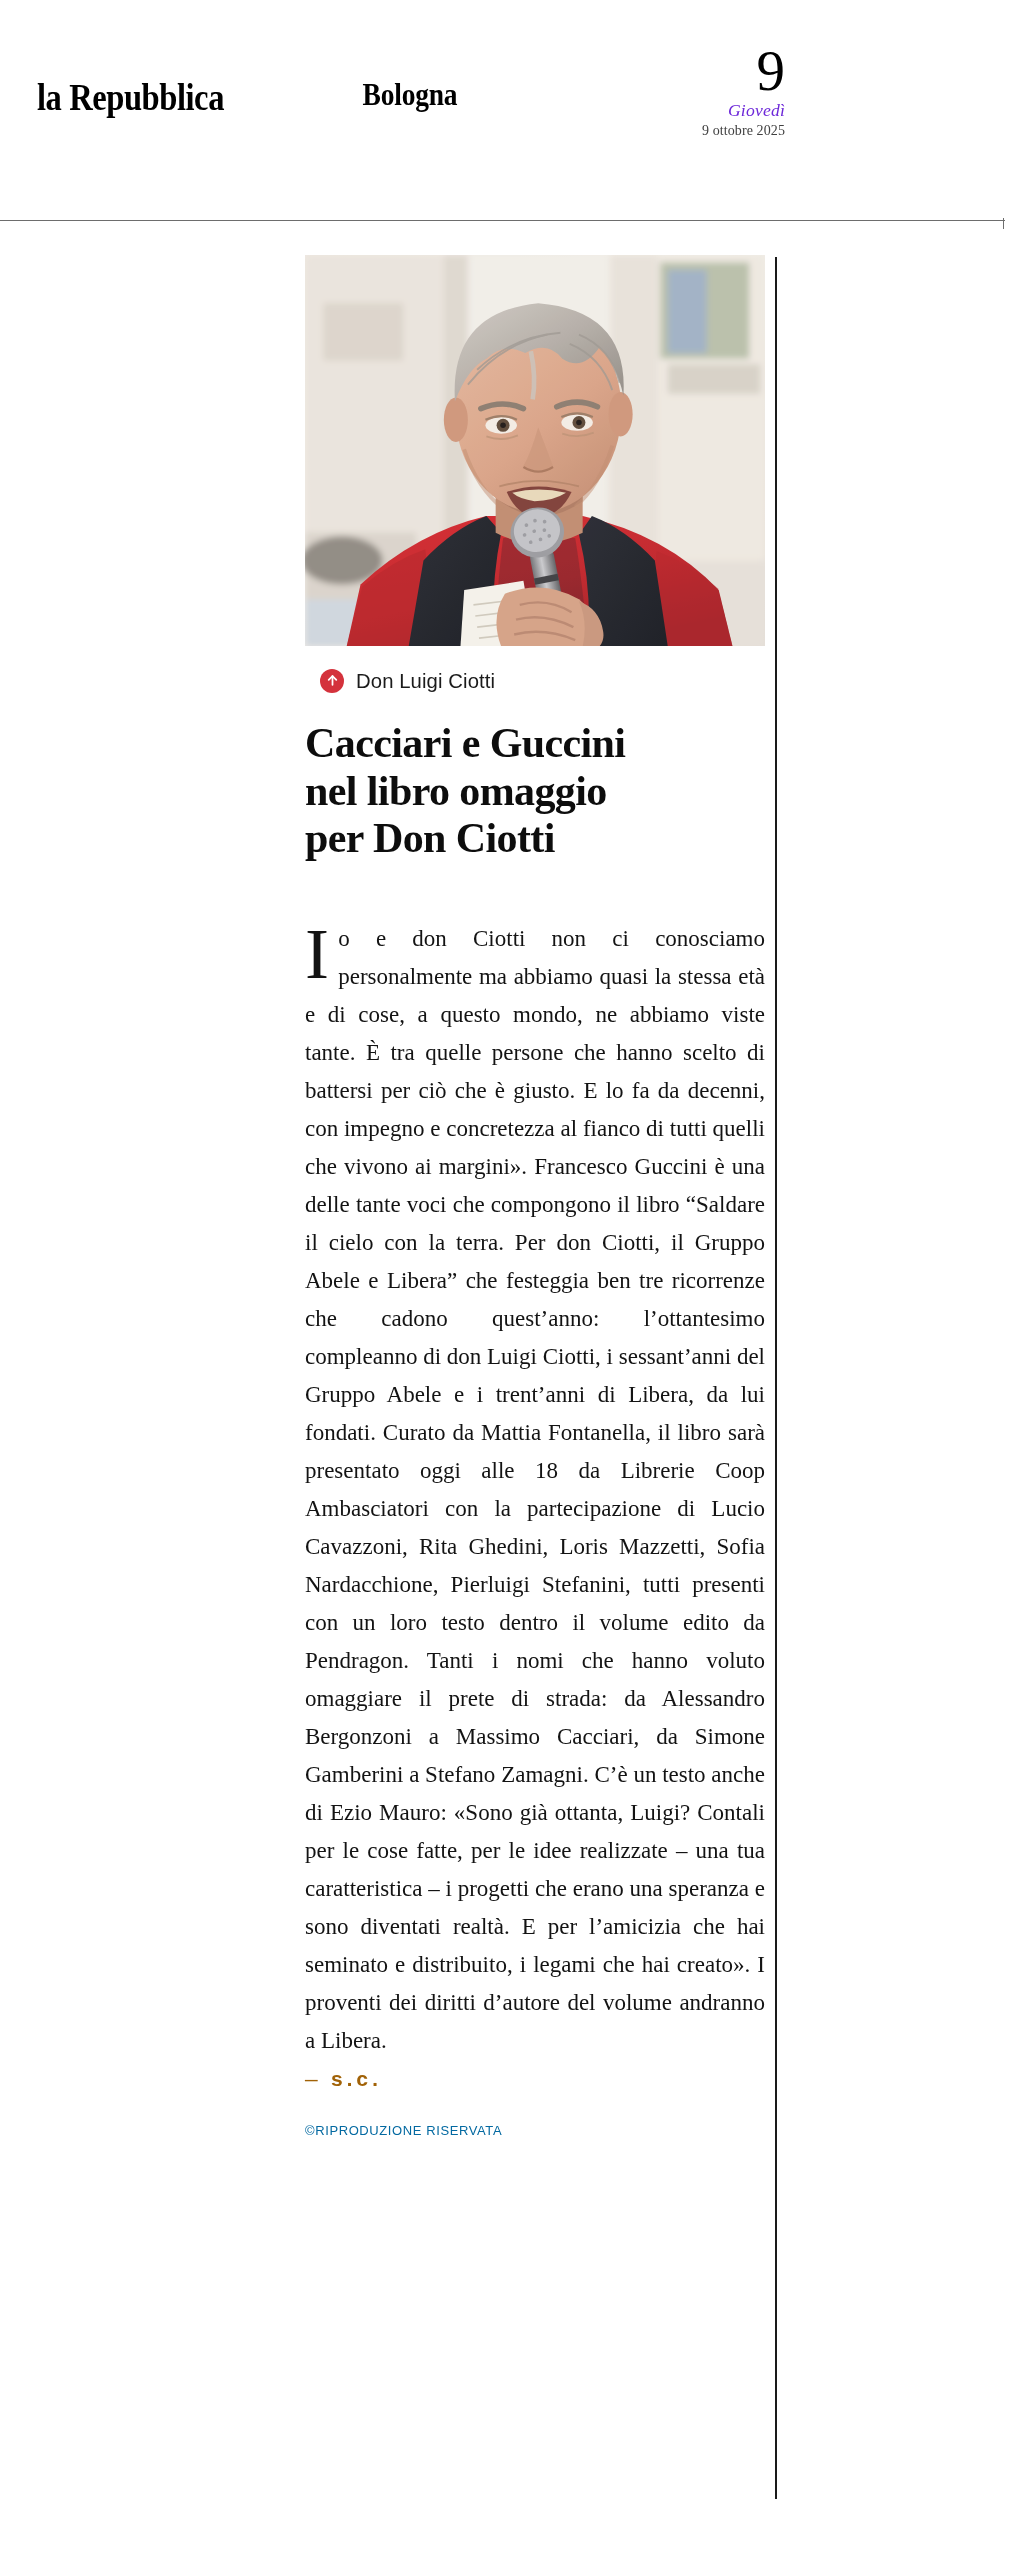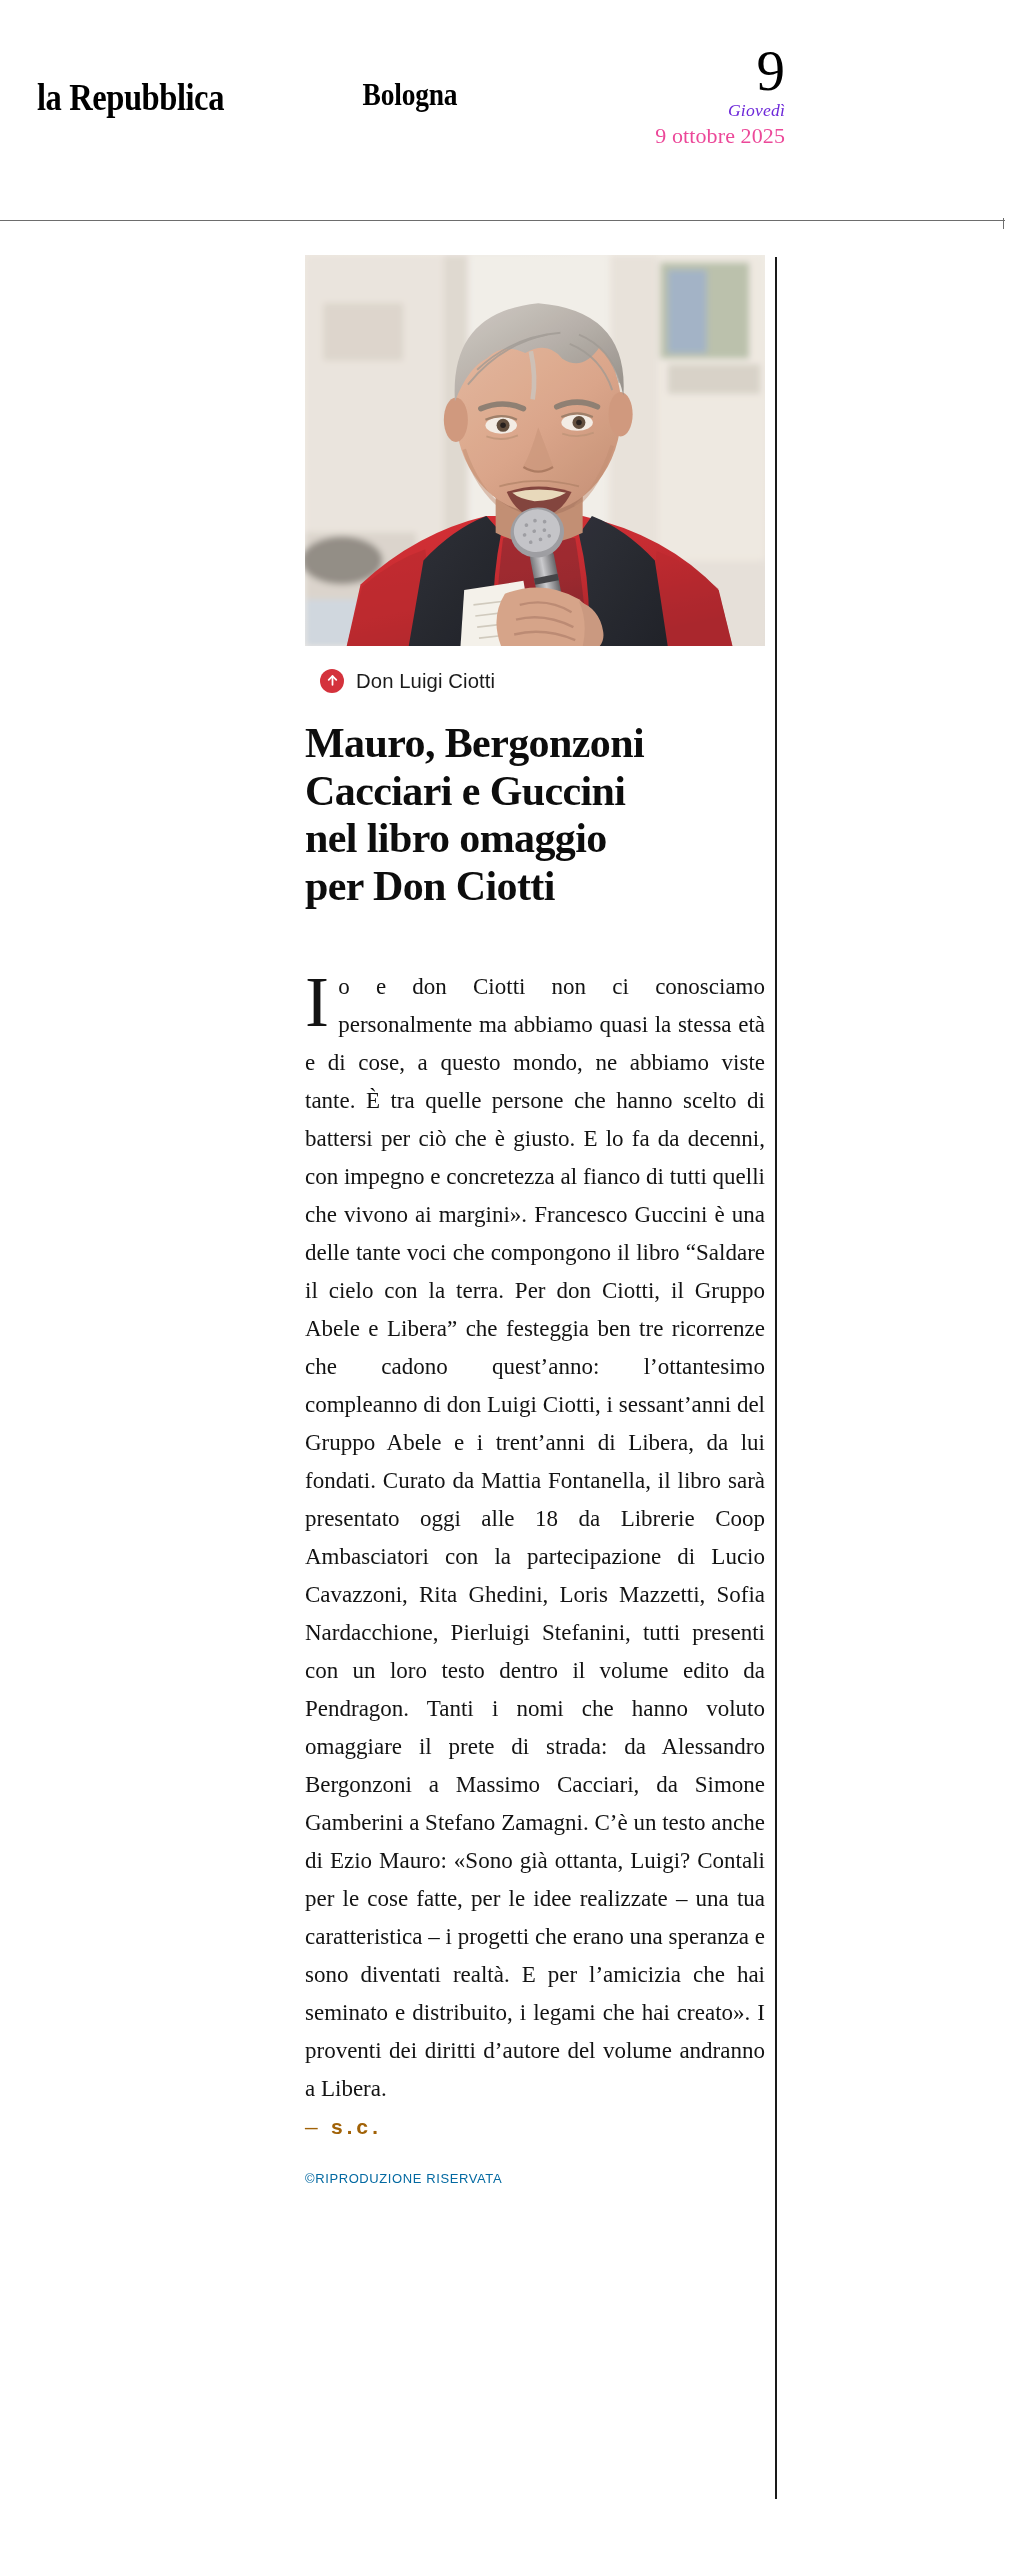--- a/index.html
+++ b/index.html
@@ -67,23 +67,23 @@
   .weekday {
     display: block;
     font-style: italic;
     font-size: 17.6px;
     line-height: 1.3;
     color: #6d28d9;
     letter-spacing: 0.2px;
   }
   .fulldate {
     display: block;
-    font-size: 22px;
+    font-size: 14px;
     line-height: 1.25;
-    color: #ec4899;
+    color: #404040;
     letter-spacing: 0.1px;
   }
 
   .rule-horizontal {
     position: absolute;
     left: 0;
     top: 220px;
     width: 1005px;
     height: 0.9px;
     background: #6d6d6d;
@@ -374,21 +374,20 @@
     <span class="caption-badge">
       <svg width="13" height="13" viewBox="0 0 14 14" aria-hidden="true">
         <path d="M7 2.2 L7 11.6" stroke="#ffffff" stroke-width="1.9" stroke-linecap="round"></path>
         <path d="M2.9 6.3 L7 2.2 L11.1 6.3" stroke="#ffffff" stroke-width="1.9" fill="none" stroke-linecap="round" stroke-linejoin="round"></path>
       </svg>
     </span>
     <span class="caption-text">Don Luigi Ciotti</span>
   </div>
 
   <h1 class="headline">
-    <span>Mauro, Bergonzoni</span>
     <span>Cacciari e Guccini</span>
     <span>nel libro omaggio</span>
     <span>per Don Ciotti</span>
   </h1>
 
   <div class="article-body">
     <p class="dropcap">Io e don Ciotti non ci conosciamo personalmente ma abbiamo quasi la stessa età e di cose, a questo mondo, ne abbiamo viste tante. È tra quelle persone che hanno scelto di battersi per ciò che è giusto. E lo fa da decenni, con impegno e concretezza al fianco di tutti quelli che vivono ai margini». Francesco Guccini è una delle tante voci che compongono il libro “Saldare il cielo con la terra. Per don Ciotti, il Gruppo Abele e Libera” che festeggia ben tre ricorrenze che cadono quest’anno: l’ottantesimo compleanno di don Luigi Ciotti, i sessant’anni del Gruppo Abele e i trent’anni di Libera, da lui fondati. Curato da Mattia Fontanella, il libro sarà presentato oggi alle 18 da Librerie Coop Ambasciatori con la partecipazione di Lucio Cavazzoni, Rita Ghedini, Loris Mazzetti, Sofia Nardacchione, Pierluigi Stefanini, tutti presenti con un loro testo dentro il volume edito da Pendragon. Tanti i nomi che hanno voluto omaggiare il prete di strada: da Alessandro Bergonzoni a Massimo Cacciari, da Simone Gamberini a Stefano Zamagni. C’è un testo anche di Ezio Mauro: «Sono già ottanta, Luigi? Contali per le cose fatte, per le idee realizzate – una tua caratteristica – i progetti che erano una speranza e sono diventati realtà. E per l’amicizia che hai seminato e distribuito, i legami che hai creato». I proventi dei diritti d’autore del volume andranno a Libera.</p>
     <div class="byline">
       <span class="dash">—</span>
       <span>s.c.</span>

